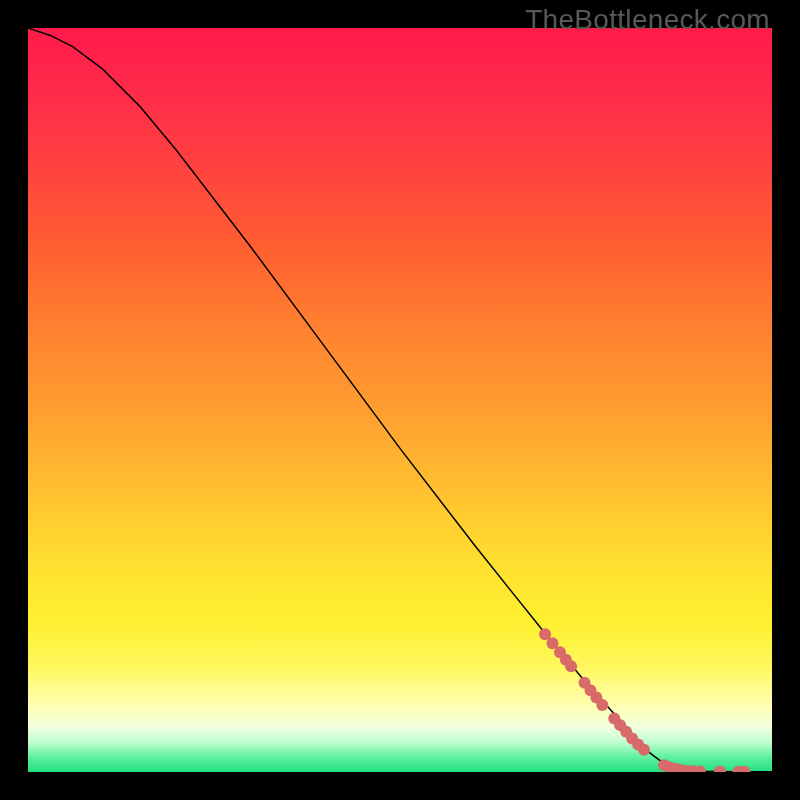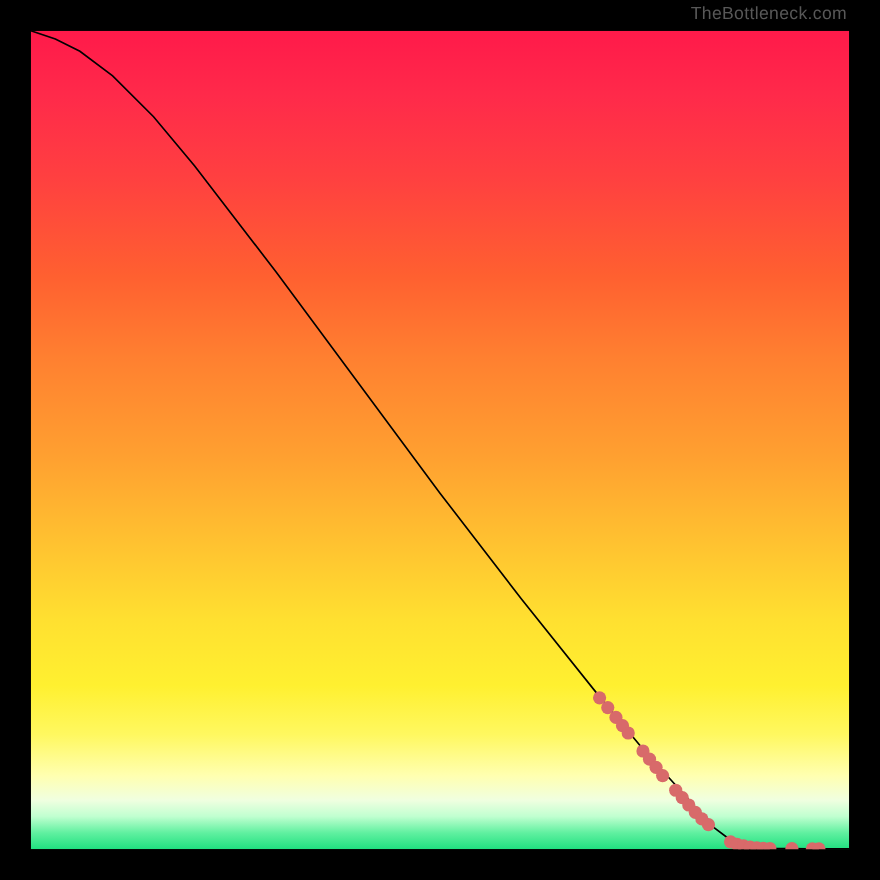--- a/index.html
+++ b/index.html
@@ -49,21 +49,21 @@
       #c0ffd0 96%,
       #60f0a0 98%,
       #20e080 100%
     );
   }
   .watermark {
     position: absolute;
     top: 4px;
     right: 30px;
     color: #585858;
-    font-size: 16px;
+    font-size: 28px;
     font-family: Arial, sans-serif;
     letter-spacing: 0.3px;
   }
   .curve-svg {
     position: absolute;
     top: 0;
     left: 0;
     width: 100%;
     height: 100%;
     overflow: visible;

